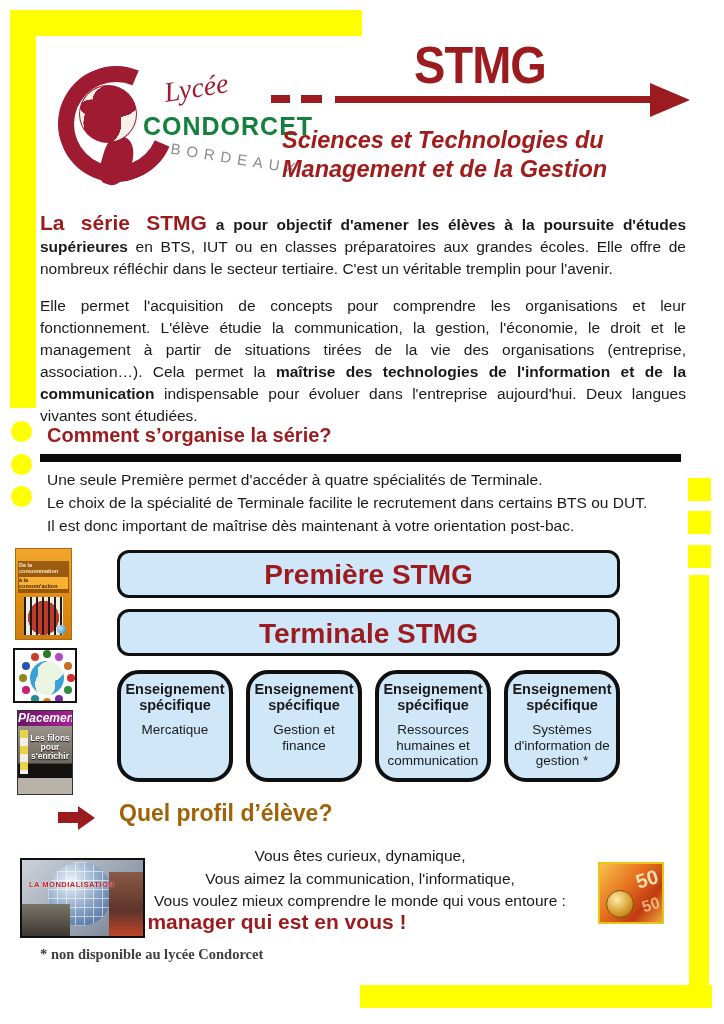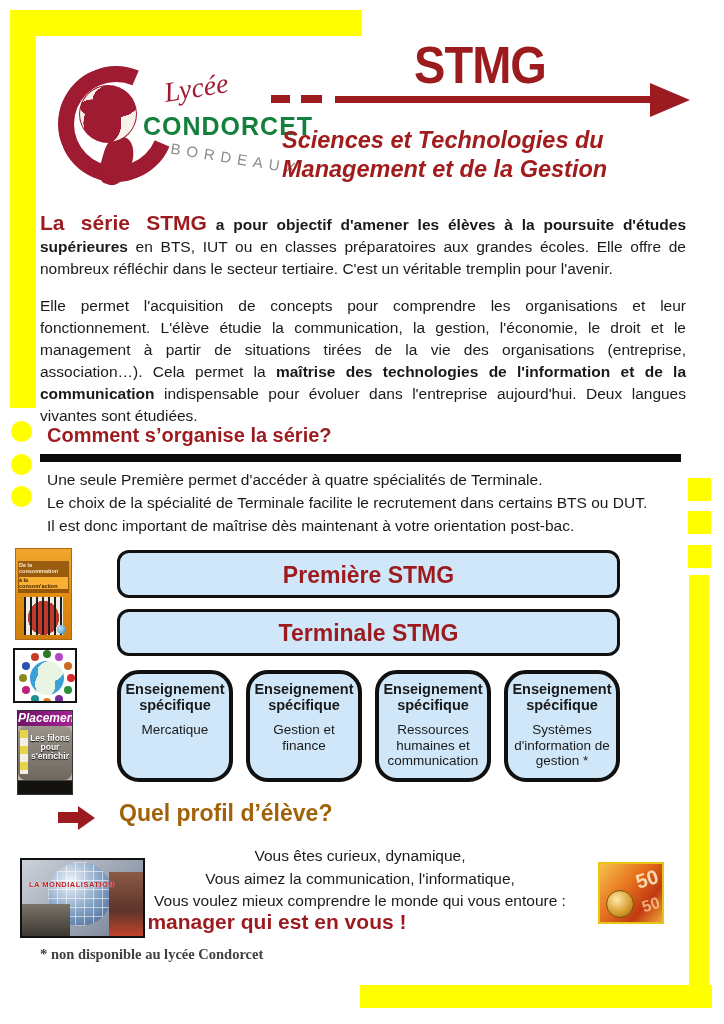--- a/index.html
+++ b/index.html
@@ -56,21 +56,21 @@
   .b{font-weight:bold;}
 
   
   .section-h{left:47px;top:424px;font-size:20px;font-weight:bold;color:#9c1b1e;}
   .black-rule{left:40px;top:454px;width:641px;height:8px;background:#0c0c0c;}
   .org-lines{left:47px;top:468px;width:640px;font-size:15.5px;line-height:23px;}
 
   
   .bluebox{background:#cfe7f8;border:3px solid #101010;box-sizing:border-box;}
   .bigbox{left:117px;width:503px;border-radius:12px;text-align:center;
-          font-size:23px;font-weight:bold;color:#9c1b1e;}
+          font-size:28px;font-weight:bold;color:#9c1b1e;}
   .box-prem{top:550px;height:48px;line-height:44px;}
   .box-term{top:609px;height:47px;line-height:43px;}
   .spec{top:670px;width:116px;height:112px;border-radius:22px;border-width:4px;
         text-align:center;padding-top:7px;}
   .spec .t{font-size:14.5px;font-weight:bold;line-height:16px;}
   .spec .s{font-size:13.5px;line-height:15.5px;margin-top:9px;}
   .spec1{left:117px;} .spec2{left:246px;} .spec3{left:375px;} .spec4{left:504px;}
 
   
   .thumb{box-sizing:border-box;overflow:hidden;}
@@ -92,22 +92,22 @@
         radial-gradient(ellipse 30% 38% at 45% 68%, #e9f4e2 99%, rgba(0,0,0,0) 100%),
         #3aa0d8;}
   .gb-people{position:absolute;left:28px;top:24px;width:8px;height:8px;border-radius:50%;
       background:rgba(0,0,0,0);
       box-shadow:24px 0 0 #d42a2a,21px 12px 0 #2a8f3c,12px 21px 0 #7a2a9e,0 24px 0 #e07b16,
         -12px 21px 0 #1f8f8f,-21px 12px 0 #c41f7a,-24px 0 0 #8a8a1f,-21px -12px 0 #2a52b0,
         -12px -21px 0 #cc3a2a,0 -24px 0 #2a7a2a,12px -21px 0 #b048c8,21px -12px 0 #c86a20;}
   .placements{left:17px;top:710px;width:56px;height:85px;border:1px solid #333;background:#b9b2a6;}
   .plc-head{height:15px;background:linear-gradient(90deg,#6e1468,#a81f96);color:#fff;
       font-style:italic;font-weight:bold;font-size:12px;text-align:left;line-height:15px;}
-  .plc-body{position:relative;height:54px;background:
-      linear-gradient(180deg,#9a948a,#6d675e); border-radius: 8px;}
+  .plc-body{position:relative;height:37px;background:
+      linear-gradient(180deg,#9a948a,#6d675e);}
   .plc-headline{position:absolute;left:10px;top:8px;width:44px;font-size:8.5px;line-height:9px;
       font-weight:bold;color:#fff;text-align:center;text-shadow:0 1px 1px #000;}
   .plc-col{position:absolute;left:2px;top:4px;width:8px;height:44px;background:
       repeating-linear-gradient(180deg,#e8d44a 0 8px,#f2efe6 8px 16px);}
   .plc-foot{height:14px;background:#14120e;border-top:1px solid #444;
       color:#e8d44a;font-size:5px;text-align:center;line-height:14px;}
 
   
   .parrow-body{left:58px;top:812px;width:20px;height:11px;background:#9c1b1e;}
   .parrow-head{left:78px;top:806px;width:0;height:0;border-left:17px solid #9c1b1e;

